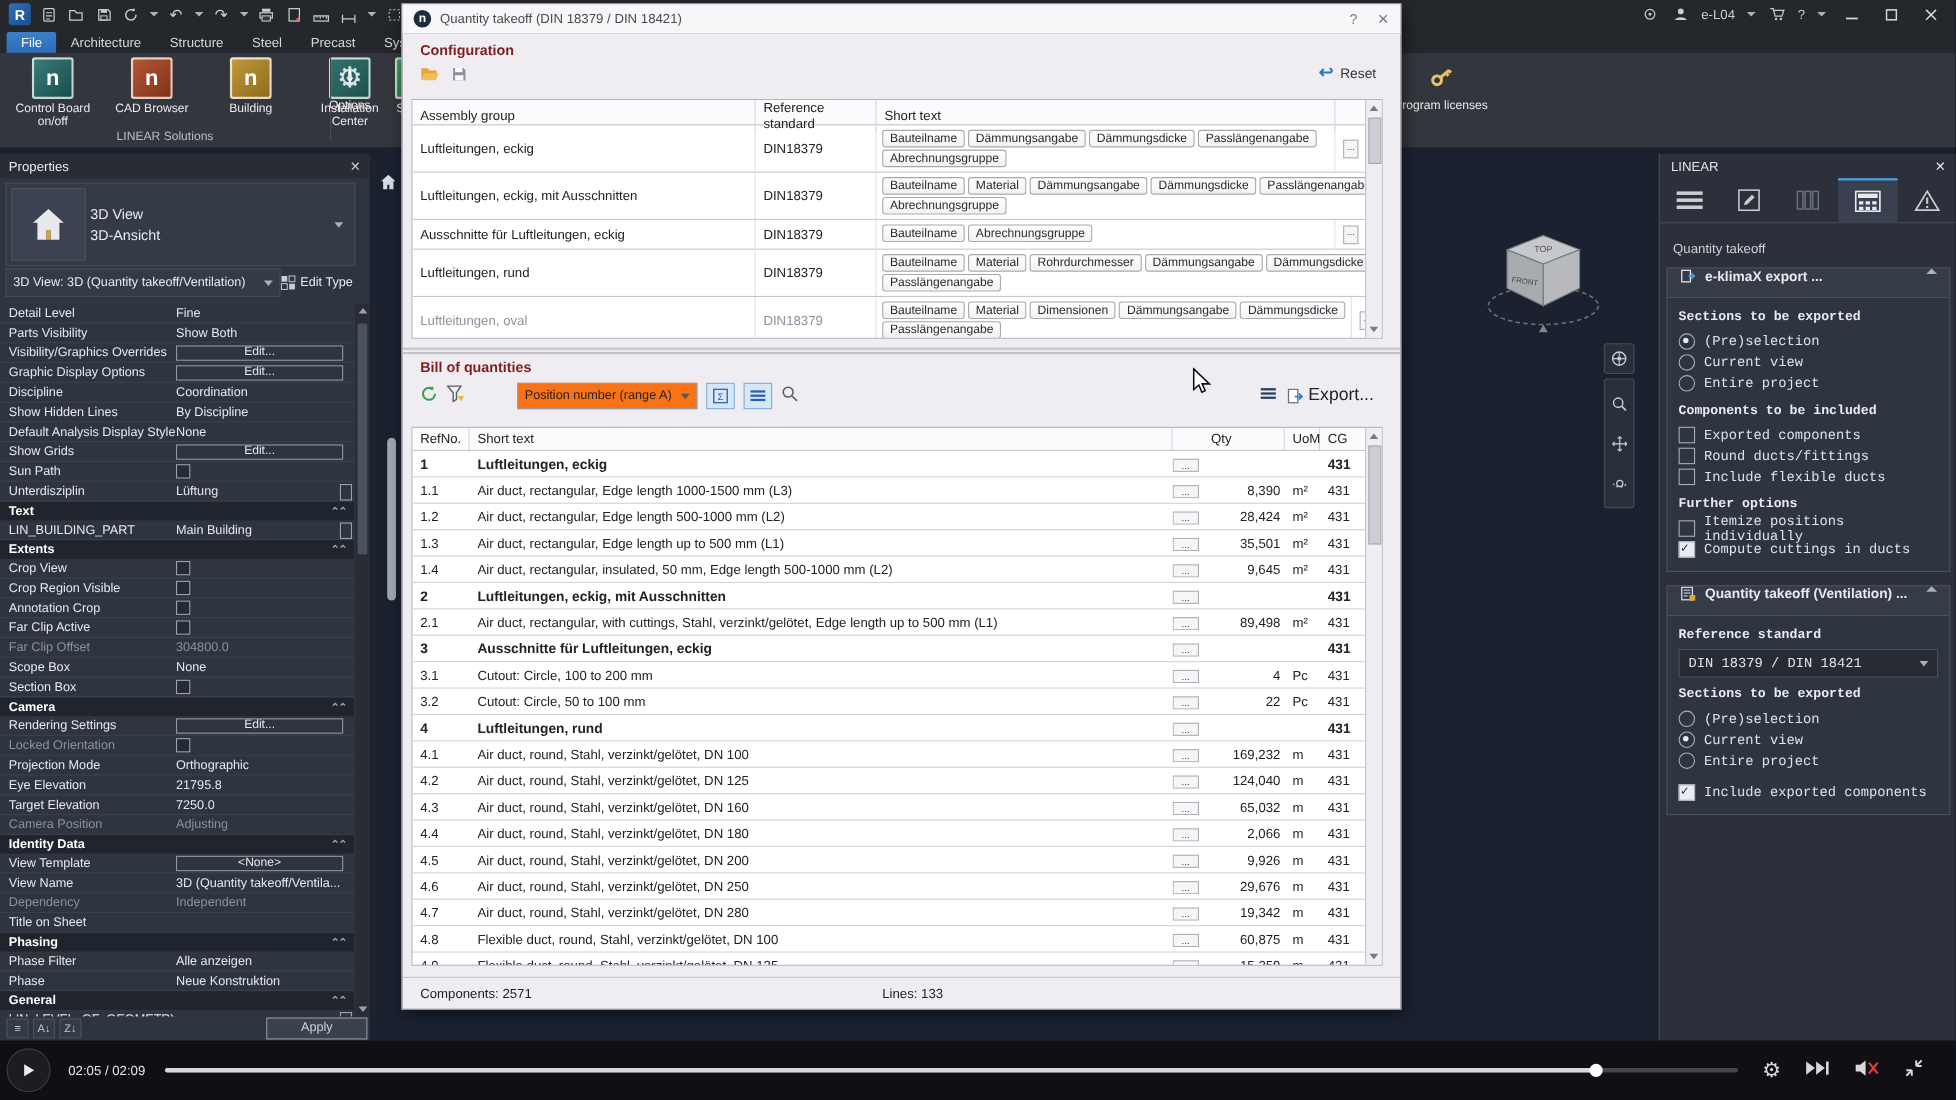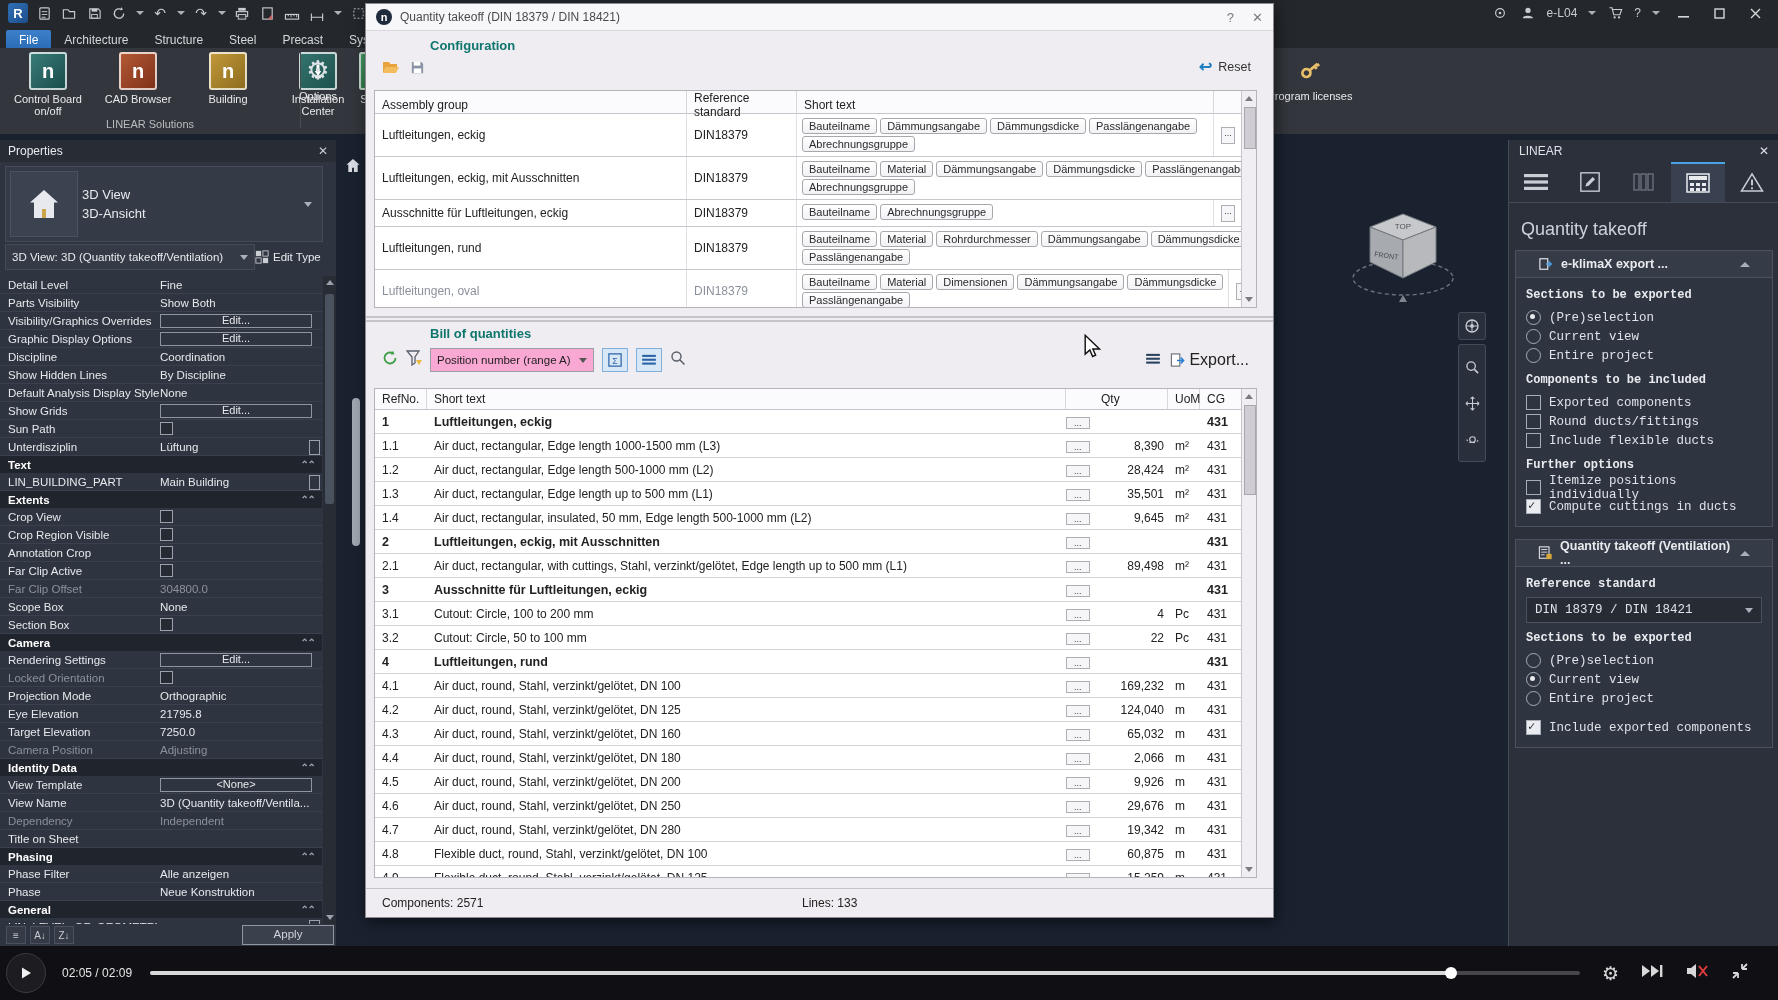--- a/index.html
+++ b/index.html
@@ -76,63 +76,63 @@
   .ptool{width:18px;height:16px;border:1px solid #4a5160;background:#343b47;color:#c9ccd1;font-size:10px;display:flex;align-items:center;justify-content:center;}
   .applybtn{margin-left:auto;margin-right:8px;width:90px;height:18px;border:1px solid #8f96a2;background:#3a414d;color:#cfd3d9;font-size:11.5px;text-align:center;line-height:16px;}
   
   .lpanel{position:absolute;left:1508px;top:140px;width:270px;height:806px;background:#2b303a;color:#dfe2e8;border-left:1px solid #454c59;}
   .lhead{height:22px;display:flex;align-items:center;padding:0 10px;font-size:12px;color:#dfe2e7;}
   .lhead .x{margin-left:auto;}
   .ltabs{height:40px;display:flex;border-bottom:1px solid #454b57;}
   .ltab{flex:1;display:flex;align-items:center;justify-content:center;color:#c9cdd4;}
   .ltab.active{background:#394150;border-top:2px solid #4aa3e8;}
   .ltab.dim{color:#6a707b;}
-  .lheading{padding:16px 12px 10px;font-size:18px;color:#ced2d9;}
+  .lheading{padding:16px 12px 10px;font-size:12px;color:#ced2d9;}
   .lgroup{margin:0 6px 12px;}
-  .lgrouphead{height:26px;background:#353b47;border:1px solid #4a5160;display:flex;align-items:center;gap:7px;padding:0 22px;font-size:12.5px;font-weight:bold;color:#e8eaee;}
+  .lgrouphead{height:26px;background:#353b47;border:1px solid #4a5160;display:flex;align-items:flex-start;gap:7px;padding:0 11px;font-size:12.5px;font-weight:bold;color:#e8eaee;}
   .lgrouphead .up{margin-left:auto;width:0;height:0;border-left:5px solid transparent;border-right:5px solid transparent;border-bottom:5px solid #aab0ba;}
   .lbody{border:1px solid #4a5160;border-top:none;background:#2e3440;padding:8px 10px 10px;font-family:Liberation Mono, monospace;}
   .llabel{font-weight:bold;font-size:12px;color:#e9ebef;margin:8px 0 6px;}
   .llabel:first-child{margin-top:2px;}
   .opt{display:flex;align-items:center;gap:8px;height:19px;font-size:12.5px;color:#dfe2e8;}
   .radio{width:13px;height:13px;border:1px solid #a8aeb8;border-radius:50%;position:relative;flex:none;}
   .radio.on::after{content:"";position:absolute;left:3px;top:3px;width:5px;height:5px;border-radius:50%;background:#e8eaee;}
   .chk{width:13px;height:13px;border:1px solid #a8aeb8;position:relative;flex:none;}
   .chk.checked{background:#e9ebf0;}
   .chk.checked::after{content:"\2713";position:absolute;left:1px;top:-2px;color:#1f242c;font-size:12px;font-weight:bold;}
   .ldrop{height:24px;border:1px solid #4a5160;background:#262b34;display:flex;align-items:center;padding:0 8px;font-size:12.5px;color:#dfe2e8;margin:4px 0 8px;}
   .ldrop .dd{margin-left:auto;}
   .dd{width:0;height:0;border-left:4px solid transparent;border-right:4px solid transparent;border-top:5px solid #aab0ba;display:inline-block;}
   
   .dlg{position:absolute;left:365px;top:3px;width:907px;height:913px;background:#efedf1;border:1px solid #8b8b90;box-shadow:2px 4px 14px rgba(0,0,0,.55);color:#222;}
   .dtitle{height:26px;background:#f7f6f8;display:flex;align-items:center;padding:0 10px;gap:8px;border-bottom:1px solid #d8d6dc;}
   .dico{width:16px;height:16px;border-radius:50%;background:#1d2b3a;color:#fff;font-size:11px;font-weight:bold;display:flex;align-items:center;justify-content:center;}
   .dtext{font-size:12px;color:#4a4a4e;}
   .dbtns{margin-left:auto;display:flex;gap:18px;color:#7a7a80;font-size:13px;}
-  .dsection{position:absolute;left:16px;font-weight:bold;font-size:13px;color:#0f766e;margin-left:48px;}
+  .dsection{position:absolute;left:16px;font-weight:bold;font-size:13px;color:#7f1d1d;}
   .cfgicons{position:absolute;left:16px;top:56px;display:flex;gap:10px;}
   .resetbtn{position:absolute;right:22px;top:56px;display:flex;align-items:center;gap:6px;font-size:12.5px;color:#333;}
   .resetbtn .arrow{color:#1f7ec2;font-size:16px;font-weight:bold;line-height:14px;}
   .ctable{position:absolute;left:8px;top:86px;width:881px;height:216px;border:1px solid #b5b3b9;background:#fff;overflow:hidden;}
   .chead,.crow{display:grid;grid-template-columns:312px 110px 1fr 28px;width:calc(100% - 14px);}
   .chead{height:22px;background:#fbfafc;border-bottom:1px solid #c6c4ca;}
   .chead span{display:flex;align-items:center;padding:0 7px;font-size:12px;border-right:1px solid #d8d6dc;}
   .crow{border-bottom:1px solid #c8c6cc;min-height:26px;}
   .crow>span{padding:2px 7px;font-size:12px;display:flex;align-items:center;border-right:1px solid #e2e0e6;}
   .crow .tagcell{display:block;padding:2px 5px;}
   .tagline{display:flex;gap:3px;margin:2px 0;}
   .tag{border:1px solid #a9a7ad;border-radius:3px;background:linear-gradient(#fff,#f2f1f4);padding:1px 6px;font-size:11px;color:#2a2a2e;white-space:nowrap;}
   .morebtn{width:20px;height:15px;border:1px solid #b0aeb4;background:#f6f5f7;font-size:9px;line-height:10px;text-align:center;color:#333;align-self:center;justify-self:center;}
   .vsb{position:absolute;right:0;top:0;bottom:0;width:14px;background:#f0eef2;border-left:1px solid #c6c4ca;}
   .vsb .up{position:absolute;left:3px;top:5px;width:0;height:0;border-left:4px solid transparent;border-right:4px solid transparent;border-bottom:5px solid #7a7a80;}
   .vsb .dn{position:absolute;left:3px;bottom:5px;width:0;height:0;border-left:4px solid transparent;border-right:4px solid transparent;border-top:5px solid #7a7a80;}
   .vsb .thumb{position:absolute;left:2px;width:10px;background:#cfcdd3;border:1px solid #a9a7ad;}
   .splitter{position:absolute;left:0;width:100%;height:2px;background:#c6c4ca;box-shadow:0 4px 0 #c6c4ca;}
   .btool{position:absolute;left:16px;top:344px;height:24px;display:flex;align-items:center;gap:8px;}
-  .combo{width:150px;height:22px;background:#f9a8d4;border:1px solid #9aa0a8;display:flex;align-items:center;padding:0 6px;font-size:11.5px;color:#222;}
+  .combo{width:150px;height:22px;background:#f97316;border:1px solid #9aa0a8;display:flex;align-items:center;padding:0 6px;font-size:11.5px;color:#222;margin-left:40px;}
   .combo .dd{margin-left:auto;border-top-color:#555;}
   .toggle{width:24px;height:22px;background:#d7e7f6;border:1px solid #7fb0dc;display:flex;align-items:center;justify-content:center;}
   .btable{position:absolute;left:8px;top:384px;width:881px;height:488px;border:1px solid #b5b3b9;background:#fff;overflow:hidden;}
   .bhead,.brow{display:grid;grid-template-columns:52px 1fr 28px 74px 32px 42px;width:calc(100% - 14px);align-items:center;}
   .bhead{height:20px;background:#fbfafc;border-bottom:1px solid #c6c4ca;font-size:12px;}
   .bhead span{padding:0 7px;border-right:1px solid #d8d6dc;height:20px;display:flex;align-items:center;}
   .brow{height:23px;border-bottom:1px solid #d4d2d8;font-size:12px;}
   .brow span{padding:0 7px;white-space:nowrap;overflow:hidden;}
   .brow .bqty{text-align:right;padding-right:4px;}
   .brow.group .bref,.brow.group .btext,.brow.group .bcg{font-weight:bold;font-size:12.5px;}

